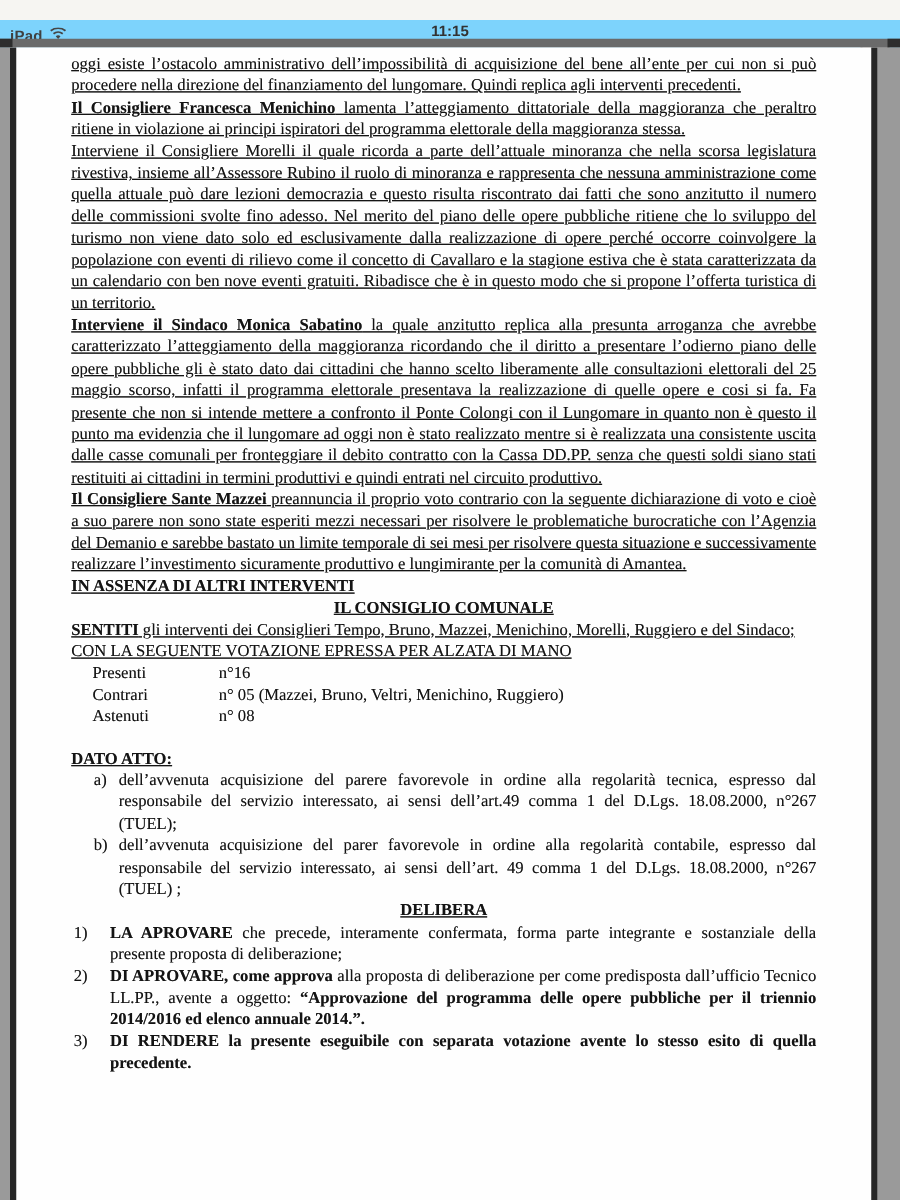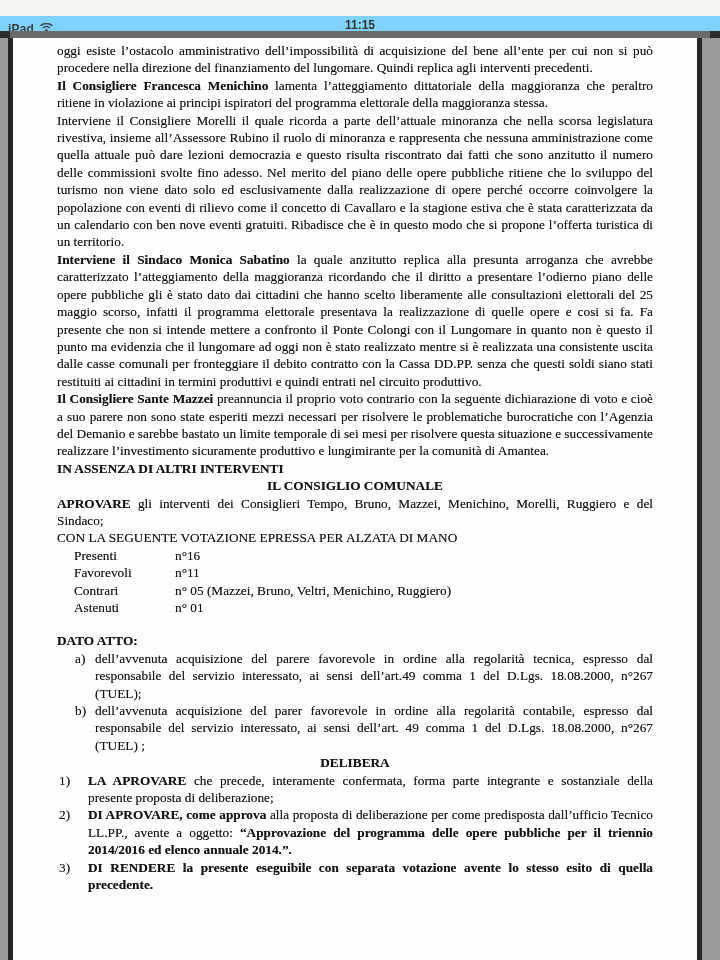--- a/index.html
+++ b/index.html
@@ -34,21 +34,21 @@
     position:absolute;top:0;left:8px;width:694px;height:930px;background:#fefefe;
     border-left:5px solid #262626;border-right:5px solid #262626;box-sizing:border-box;
   }
   
   .content{
     padding:4px 44px 0 44px;
     font-family:"Liberation Serif", "DejaVu Serif", serif;
     font-size:13.3px;line-height:17.4px;color:#141414;
     text-shadow:0 0 .4px rgba(0,0,0,.45);
   }
-  .content p{margin:0;}
+  .content p{margin:0;text-decoration:underline;}
   .just{text-align:justify;}
   b{font-weight:700;}
   .heading{text-align:center;font-weight:700;margin:17px 0;}
   .delib-title{text-align:center;font-weight:700;margin:0;}
   .vote-row{display:flex;}
   .vote-label{width:101px;flex:0 0 101px;margin-left:17px;}
   .vote-value{flex:1;}
   .spacer-line{height:16px;}
   .alpha-item{position:relative;padding-left:38px;text-align:justify;}
   .alpha-item .marker{position:absolute;left:18px;}
@@ -100,39 +100,35 @@
         <p class="just">Interviene il Consigliere Morelli il quale ricorda a parte dell’attuale minoranza che nella scorsa legislatura rivestiva, insieme all’Assessore Rubino il ruolo di minoranza e rappresenta che nessuna amministrazione come quella attuale può dare lezioni democrazia e questo risulta riscontrato dai fatti che sono anzitutto il numero delle commissioni svolte fino adesso. Nel merito del piano delle opere pubbliche ritiene che lo sviluppo del turismo non viene dato solo ed esclusivamente dalla realizzazione di opere perché occorre coinvolgere la popolazione con eventi di rilievo come il concetto di Cavallaro e la stagione estiva che è stata caratterizzata da un calendario con ben nove eventi gratuiti. Ribadisce che è in questo modo che si propone l’offerta turistica di un territorio.</p>
 
         <p class="just"><b>Interviene il Sindaco Monica Sabatino</b><span> la quale anzitutto replica alla presunta arroganza che avrebbe caratterizzato l’atteggiamento della maggioranza ricordando che il diritto a presentare l’odierno piano delle opere pubbliche gli è stato dato dai cittadini che hanno scelto liberamente alle consultazioni elettorali del 25 maggio scorso, infatti il programma elettorale presentava la realizzazione di quelle opere e cosi si fa. Fa presente che non si intende mettere a confronto il Ponte Colongi con il Lungomare in quanto non è questo il punto ma evidenzia che il lungomare ad oggi non è stato realizzato mentre si è realizzata una consistente uscita dalle casse comunali per fronteggiare il debito contratto con la Cassa DD.PP. senza che questi soldi siano stati restituiti ai cittadini in termini produttivi e quindi entrati nel circuito produttivo.</span></p>
 
         <p class="just"><b>Il Consigliere Sante Mazzei</b><span> preannuncia il proprio voto contrario con la seguente dichiarazione di voto e cioè a suo parere non sono state esperiti mezzi necessari per risolvere le problematiche burocratiche con l’Agenzia del Demanio e sarebbe bastato un limite temporale di sei mesi per risolvere questa situazione e successivamente realizzare l’investimento sicuramente produttivo e lungimirante per la comunità di Amantea.</span></p>
 
         <p><b>IN ASSENZA DI ALTRI INTERVENTI</b></p>
 
         <p class="heading">IL CONSIGLIO COMUNALE</p>
 
-        <p class="just"><b>APROVARE</b><span> gli interventi dei Consiglieri Tempo, Bruno, Mazzei, Menichino, Morelli, Ruggiero e del Sindaco;</span></p>
+        <p class="just"><b>SENTITI</b><span> gli interventi dei Consiglieri Tempo, Bruno, Mazzei, Menichino, Morelli, Ruggiero e del Sindaco;</span></p>
 
         <p>CON LA SEGUENTE VOTAZIONE EPRESSA PER ALZATA DI MANO</p>
 
         <div class="vote-row">
           <span class="vote-label">Presenti</span>
           <span class="vote-value">n°16</span>
         </div>
         <div class="vote-row">
-          <span class="vote-label">Favorevoli</span>
-          <span class="vote-value">n°11</span>
-        </div>
-        <div class="vote-row">
           <span class="vote-label">Contrari</span>
           <span class="vote-value">n° 05 (Mazzei, Bruno, Veltri, Menichino, Ruggiero)</span>
         </div>
         <div class="vote-row">
           <span class="vote-label">Astenuti</span>
-          <span class="vote-value">n° 01</span>
+          <span class="vote-value">n° 08</span>
         </div>
 
         <div class="spacer-line"></div>
 
         <p><b>DATO ATTO:</b></p>
 
         <div class="alpha-item">
           <span class="marker">a)</span>
           <span>dell’avvenuta acquisizione del parere favorevole in ordine alla regolarità tecnica, espresso dal responsabile del servizio interessato, ai sensi dell’art.49 comma 1 del D.Lgs. 18.08.2000, n°267 (TUEL);</span>
         </div>

